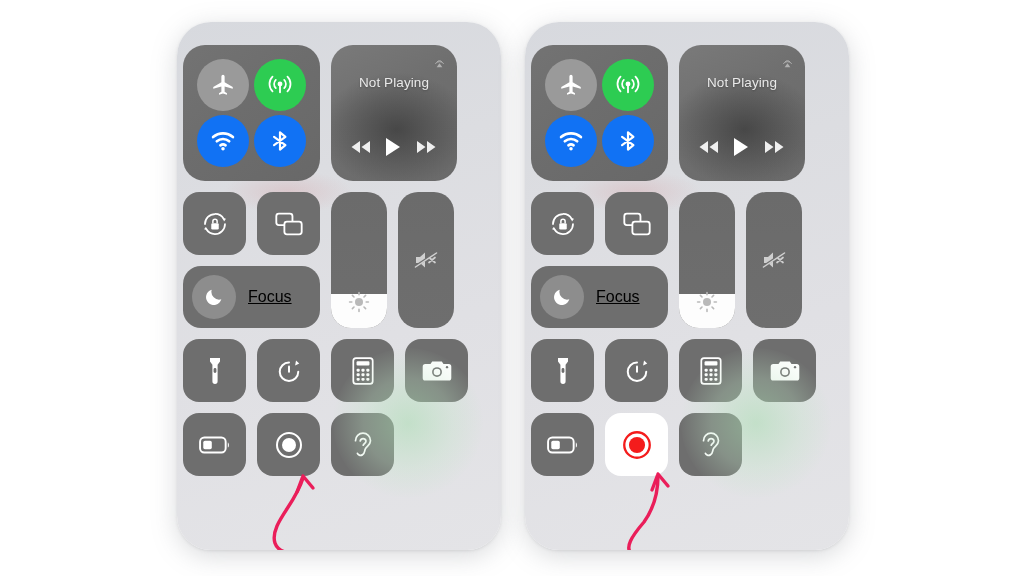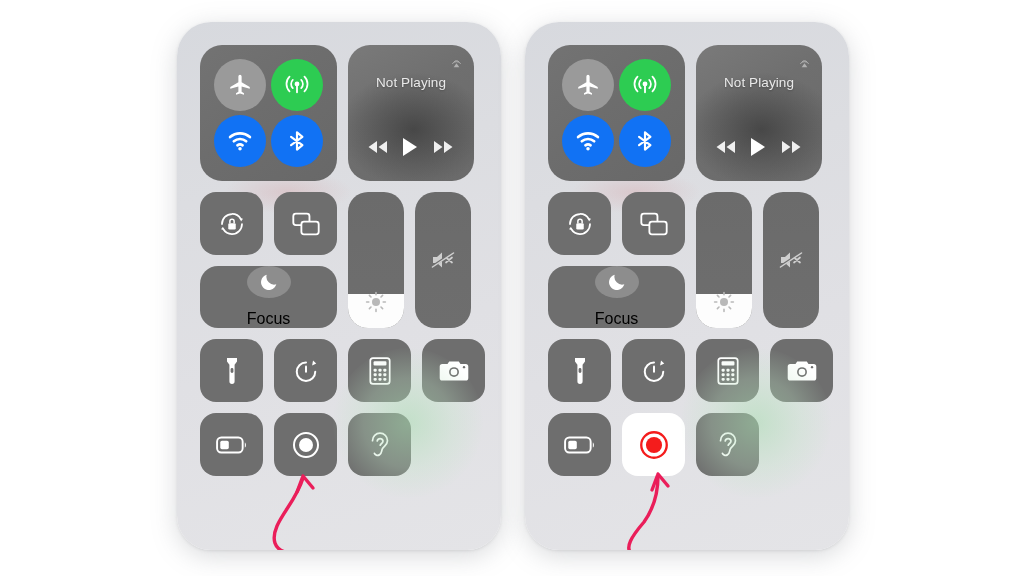--- a/index.html
+++ b/index.html
@@ -30,21 +30,21 @@
     background: radial-gradient(circle, rgba(170,222,178,.55) 0%, rgba(190,228,196,.30) 42%, rgba(214,228,216,0) 72%);
     pointer-events:none;
   }
   .pink-smudge{
     position:absolute; left: 46px; top: 148px;
     width: 130px; height: 44px; border-radius: 50%;
     background: radial-gradient(ellipse, rgba(214,168,172,.40) 0%, rgba(220,190,192,0) 70%);
     pointer-events:none;
   }
 
-  .cc { position:absolute; left: 23px; top: 23px; width: 278px; }
+  .cc { position:absolute; left: 6px; top: 23px; width: 278px; text-decoration: underline; }
 
   
   .row1 { display:flex; gap: 11px; }
   .conn {
     width: 137px; height: 136px; border-radius: 22px;
     background: linear-gradient(140deg,#737373 0%,#6d6d6d 45%,#686868 100%);
     display:grid; grid-template-columns:1fr 1fr; grid-template-rows:1fr 1fr;
     place-items:center; padding: 12px;
   }
   .cbtn { width: 52px; height: 52px; border-radius:50%; display:flex; align-items:center; justify-content:center; }
@@ -71,21 +71,21 @@
   }
 
   
   .mid { display:flex; gap: 11px; margin-top: 11px; }
   .midleft { width: 137px; display:flex; flex-direction:column; gap: 11px; }
   .sq-row { display:flex; gap: 11px; }
   .sq { width: 63px; height: 63px; border-radius:16px; background:#6e6e6e; display:flex; align-items:center; justify-content:center; }
 
   .focus {
     height: 62px; border-radius:18px; background:#6e6e6e;
-    display:flex; align-items:center; gap:12px;flex-direction:column;
+    display:flex; align-items:center; padding-left:9px; gap:12px;
   }
   .focus-circle{ width:44px; height:44px; border-radius:50%; background:#8d8d8d; display:flex; align-items:center; justify-content:center; }
 
   .slider {
     width: 56px; height: 136px; border-radius: 20px; overflow:hidden;
     background: linear-gradient(180deg,#6b6b6b 0%,#6e6e6e 100%);
     position:relative; display:flex; align-items:flex-end; justify-content:center;
   }
   .slider .fill { position:absolute; left:0; right:0; bottom:0; background:#fdfdfd; }
   .slider .glyph { position:relative; z-index:2; margin-bottom:14px; display:flex; }

